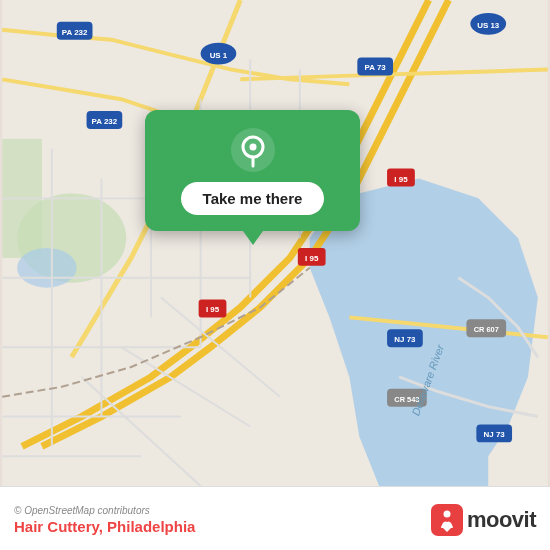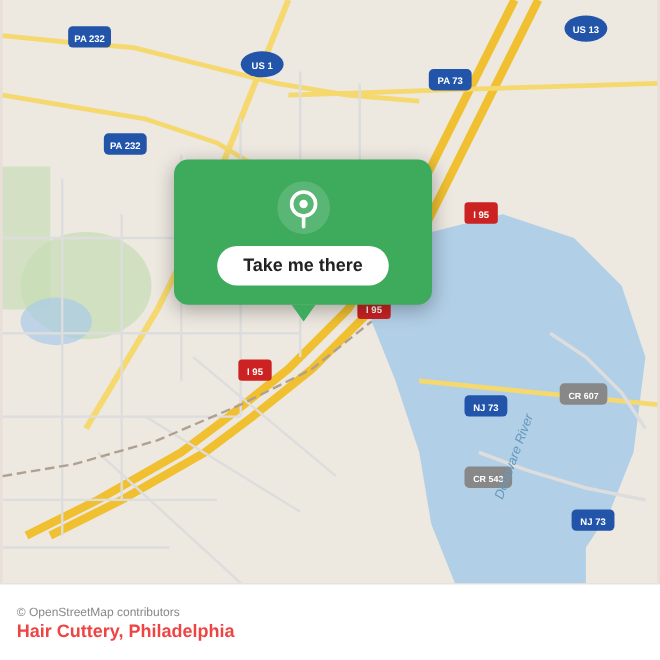--- a/index.html
+++ b/index.html
@@ -33,21 +33,20 @@
       left: 145px;
       width: 215px;
       background: #3daa5c;
       border-radius: 12px;
       display: flex;
       flex-direction: column;
       align-items: center;
       padding: 18px 20px 16px 20px;
       box-shadow: 0 4px 16px rgba(0,0,0,0.3);
       cursor: pointer;
-      margin-top: 23px;
     }
 
     #popup-card::after {
       content: '';
       position: absolute;
       bottom: -14px;
       left: 50%;
       transform: translateX(-50%);
       width: 0;
       height: 0;
@@ -87,20 +86,21 @@
 
     #bottom-left {
       display: flex;
       flex-direction: column;
       gap: 2px;
     }
 
     #attribution {
       font-size: 10px;
       color: #888;
+      font-style: italic;
     }
 
     #location-name {
       font-size: 15px;
       font-weight: 600;
       color: #ef4444;
     }
 
     #moovit-logo {
       display: flex;
@@ -225,15 +225,26 @@
       <button id="take-me-there-btn">Take me there</button>
     </div>
   </div>
 
   <div id="bottom-bar">
     <div id="bottom-left">
       <span id="attribution">© OpenStreetMap contributors</span>
       <span id="location-name">Hair Cuttery, Philadelphia</span>
     </div>
 
+    <div id="moovit-logo">
+
+      <svg id="moovit-icon" viewBox="0 0 32 32" xmlns="http://www.w3.org/2000/svg">
+        <rect width="32" height="32" rx="7" fill="#e84040"></rect>
+
+        <circle cx="16" cy="10" r="3.5" fill="white"></circle>
+        <path d="M10 24 Q12 16 16 18 Q20 16 22 24" fill="white"></path>
+        <polygon points="16,28 10,22 22,22" fill="white"></polygon>
+      </svg>
+      <span id="moovit-text">moovit</span>
+    </div>
   </div>
 
 </div>
 
 </body></html>

